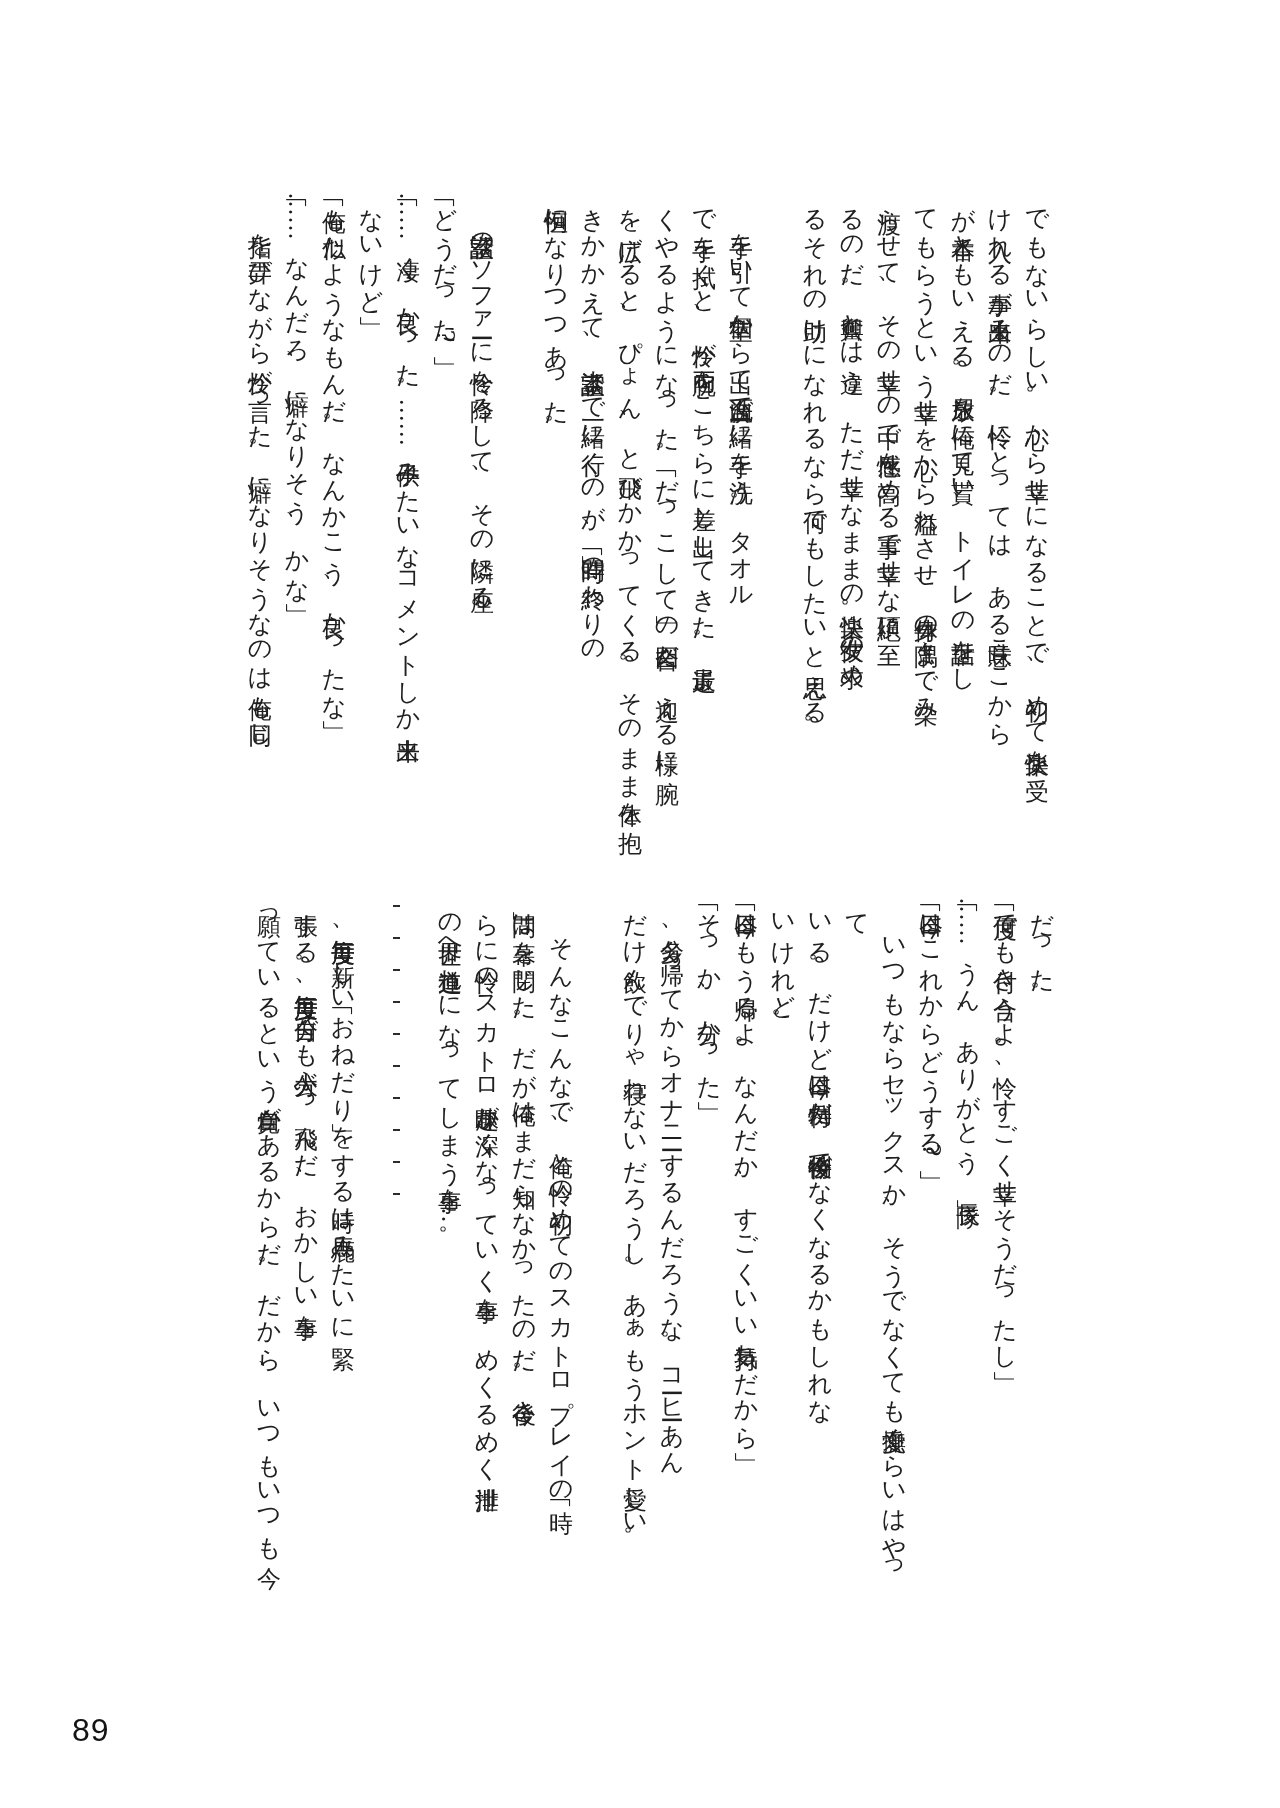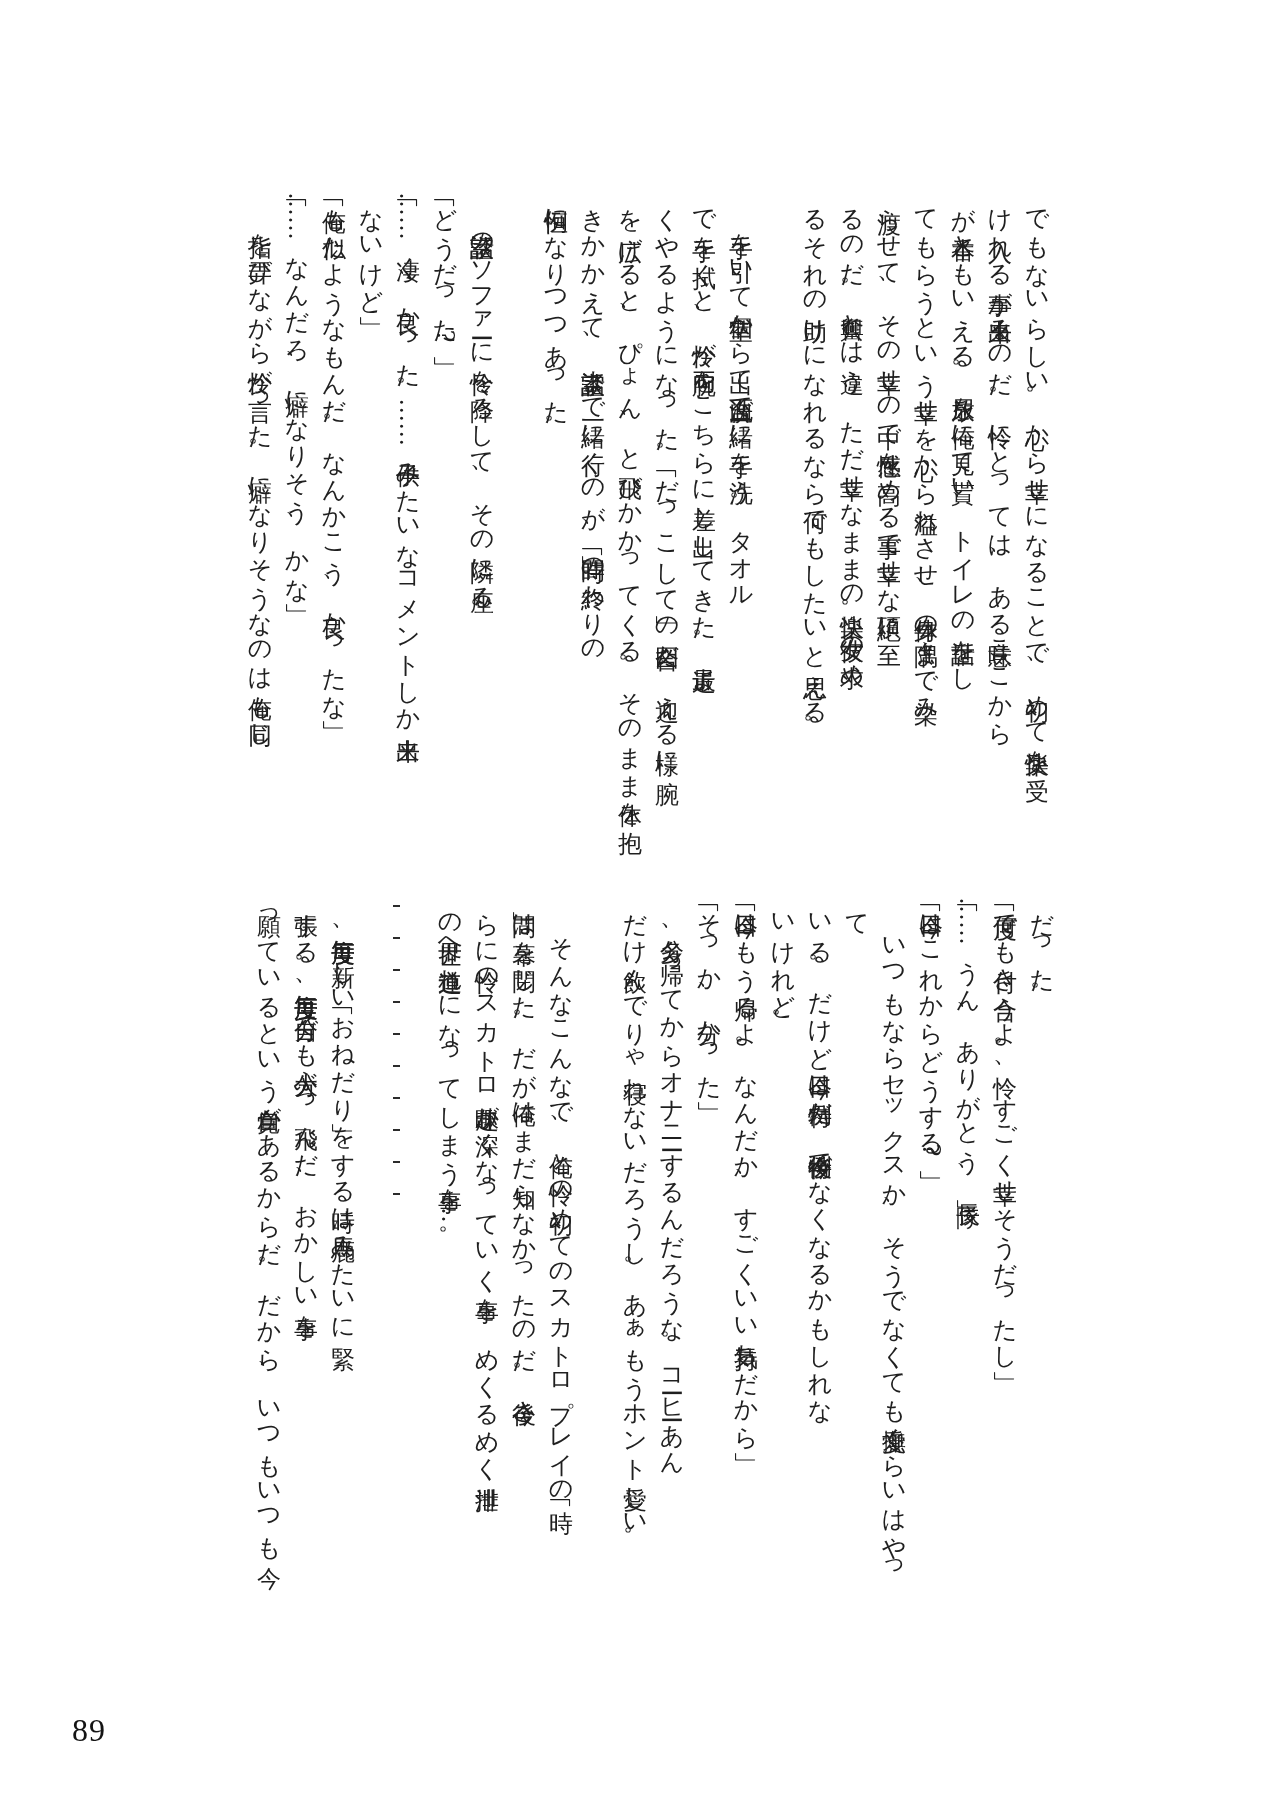--- a/index.html
+++ b/index.html
@@ -46,21 +46,21 @@
     flex: none;
     width: 7px;
     height: 2px;
     background: #2b2b2b;
     margin-bottom: 30px;
   }
   .page-number {
     position: absolute;
     left: 72px;
     top: 1712px;
-    font-family: Liberation Serif, serif;
+    font-family: Liberation Sans, sans-serif;
     font-size: 32px;
     color: #141414;
     letter-spacing: 1px;
   }
 </style>
 </head>
 <body>
 
 <div class="page">
 

